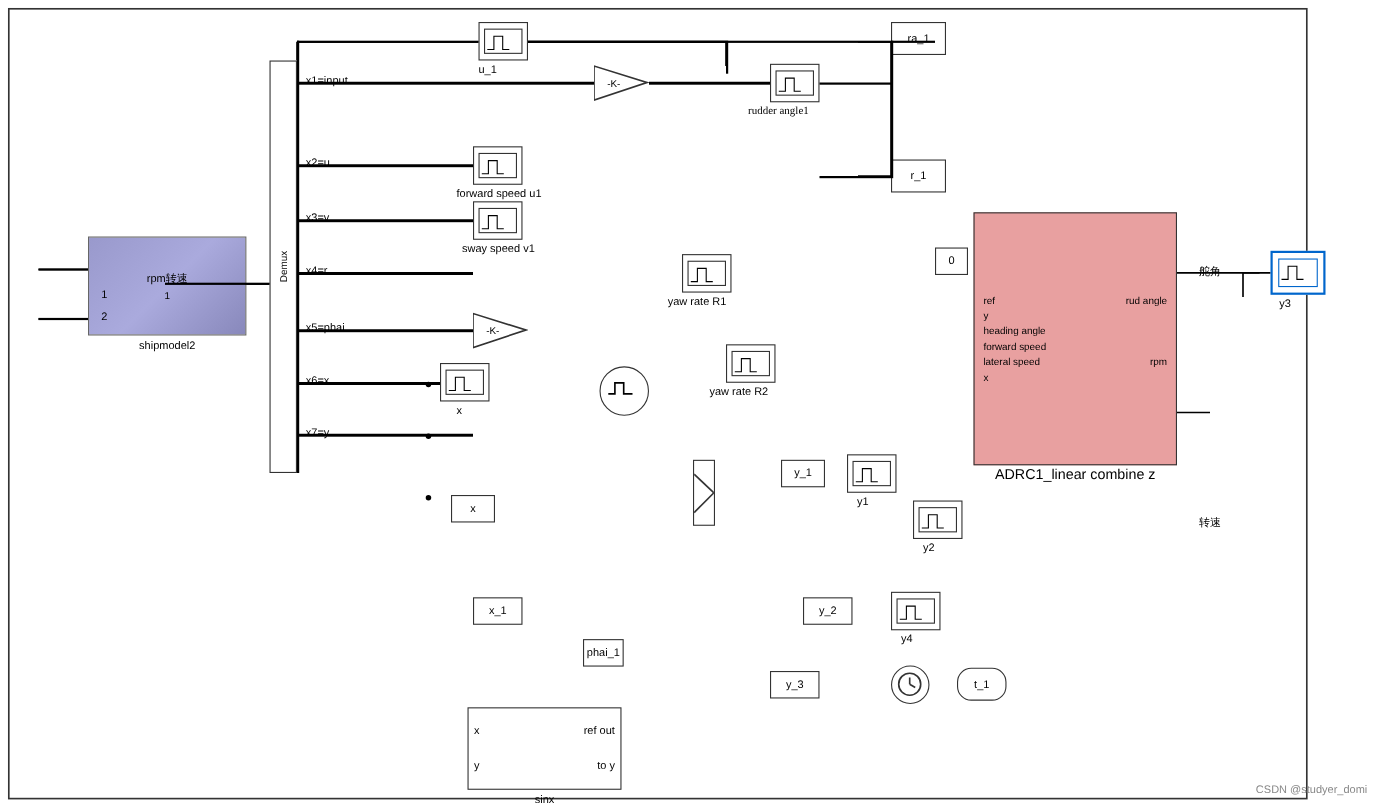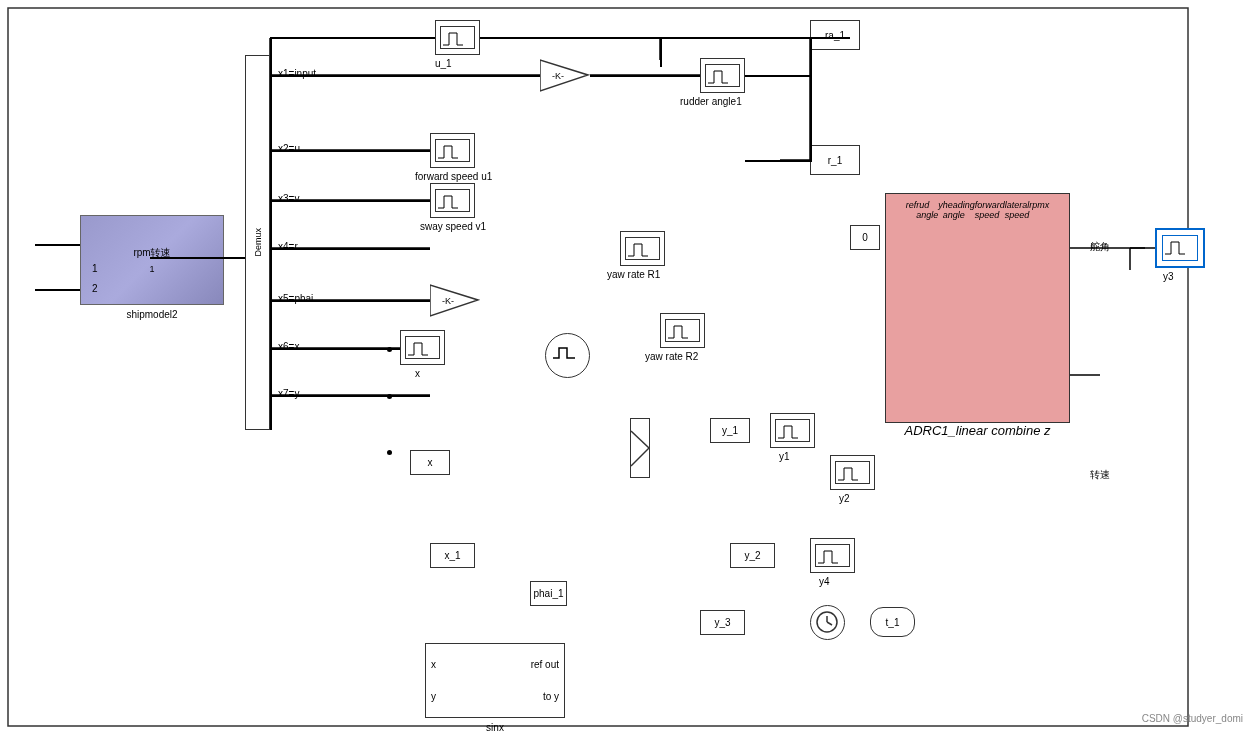--- a/index.html
+++ b/index.html
@@ -56,25 +56,24 @@
       display: flex;
       align-items: center;
       justify-content: center;
     }
     
     .red-block {
       position: absolute;
       border: 1.5px solid #333;
       background: #e8a0a0;
       display: flex;
-      flex-direction: row;
-      justify-content: center;
-      padding: 4px 20px;
+      flex-direction: column;
+      justify-content: center;
+      padding: 4px 8px;
       font-size: 9px;
-      font-style: italic;
     }
     
     .blue-block {
       position: absolute;
       border: 2px solid #0066cc;
       background: #fff;
       display: flex;
       align-items: center;
       justify-content: center;
     }
@@ -220,21 +219,21 @@
       </svg>
 </div>
 
 <div class="scope-block" style="left:700px; top:58px; width:45px; height:35px;">
   <div class="scope-inner">
     <svg width="100%" height="100%">
           <polyline points="2,18 8,18 8,6 16,6 16,18 22,18" stroke="#000" stroke-width="1" fill="none"></polyline>
         </svg>
   </div>
 </div>
-<div class="block-label" style="left:680px; top:96px;">rudder angle1</div>
+<div class="block-label" style="left:680px; top:96px;font-family:Liberation Serif, serif;">rudder angle1</div>
 
 <div class="block" style="left:810px; top:20px; width:50px; height:30px;">
   <span>ra_1</span>
 </div>
 
 <div class="block" style="left:810px; top:145px; width:50px; height:30px;">
   <span>r_1</span>
 </div>
 
 <div class="scope-block" style="left:430px; top:133px; width:45px; height:35px;">

